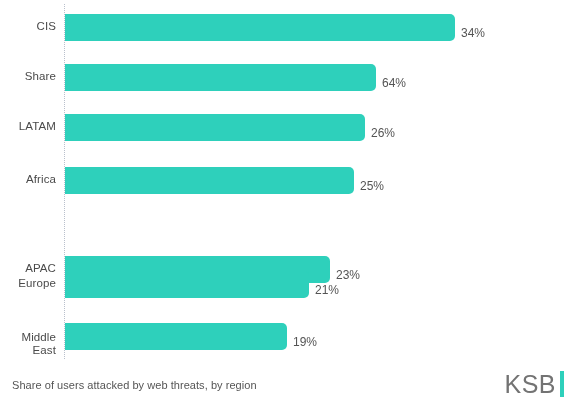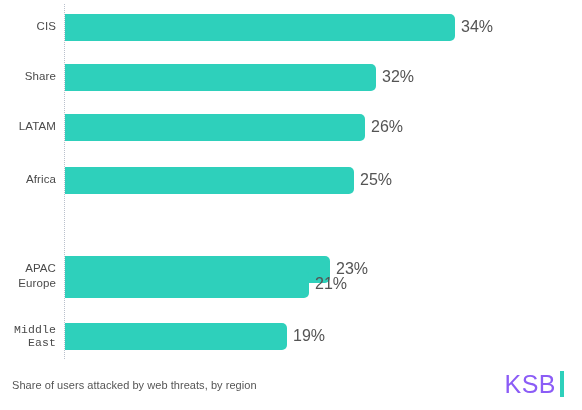--- a/index.html
+++ b/index.html
@@ -54,39 +54,38 @@
     text-align: right;
     color: #4a4a4a;
     font-size: 11.5px;
     line-height: 13px;
     letter-spacing: 0.1px;
   }
   .cat-label.single {
     top: 6px;
   }
   .cat-label.double {
-    top: 0px;
-    font-family: Liberation Mono, monospace;
+    top: 8px;
   }
 
   .bar {
     position: absolute;
     left: 65px;
     top: 0;
     height: 27px;
     background: #2ed0bb;
     border-top-right-radius: 5px;
     border-bottom-right-radius: 5px;
   }
 
   .value-label {
     position: absolute;
-    top: 7px;
+    top: 13px;
     color: #545454;
-    font-size: 16px;
+    font-size: 12px;
     line-height: 12px;
     white-space: nowrap;
   }
 
   
   #footer {
     position: absolute;
     left: 0;
     bottom: 0;
     width: 582px;
@@ -104,21 +103,21 @@
   }
 
   #logo {
     position: absolute;
     right: 18px;
     top: 9px;
     display: flex;
     align-items: center;
   }
   #logo-text {
-    color: #8b5cf6;
+    color: #737373;
     font-size: 25px;
     font-weight: 400;
     letter-spacing: 0.5px;
     line-height: 26px;
   }
   #logo-bar {
     width: 4px;
     height: 26px;
     background: #2ed0bb;
     margin-left: 4px;
@@ -134,21 +133,21 @@
 
     <div class="bar-row" style="top:14px;">
       <span class="cat-label single">CIS</span>
       <span class="bar" style="width:390px;"></span>
       <span class="value-label" style="left:461px;">34%</span>
     </div>
 
     <div class="bar-row" style="top:64px;">
       <span class="cat-label single">Share</span>
       <span class="bar" style="width:311px;"></span>
-      <span class="value-label" style="left:382px;">32%</span>
+      <span class="value-label" style="left:382px;">64%</span>
     </div>
 
     <div class="bar-row" style="top:114px;">
       <span class="cat-label single">LATAM</span>
       <span class="bar" style="width:300px;"></span>
       <span class="value-label" style="left:371px;">26%</span>
     </div>
 
     <div class="bar-row" style="top:167px;">
       <span class="cat-label single">Africa</span>

